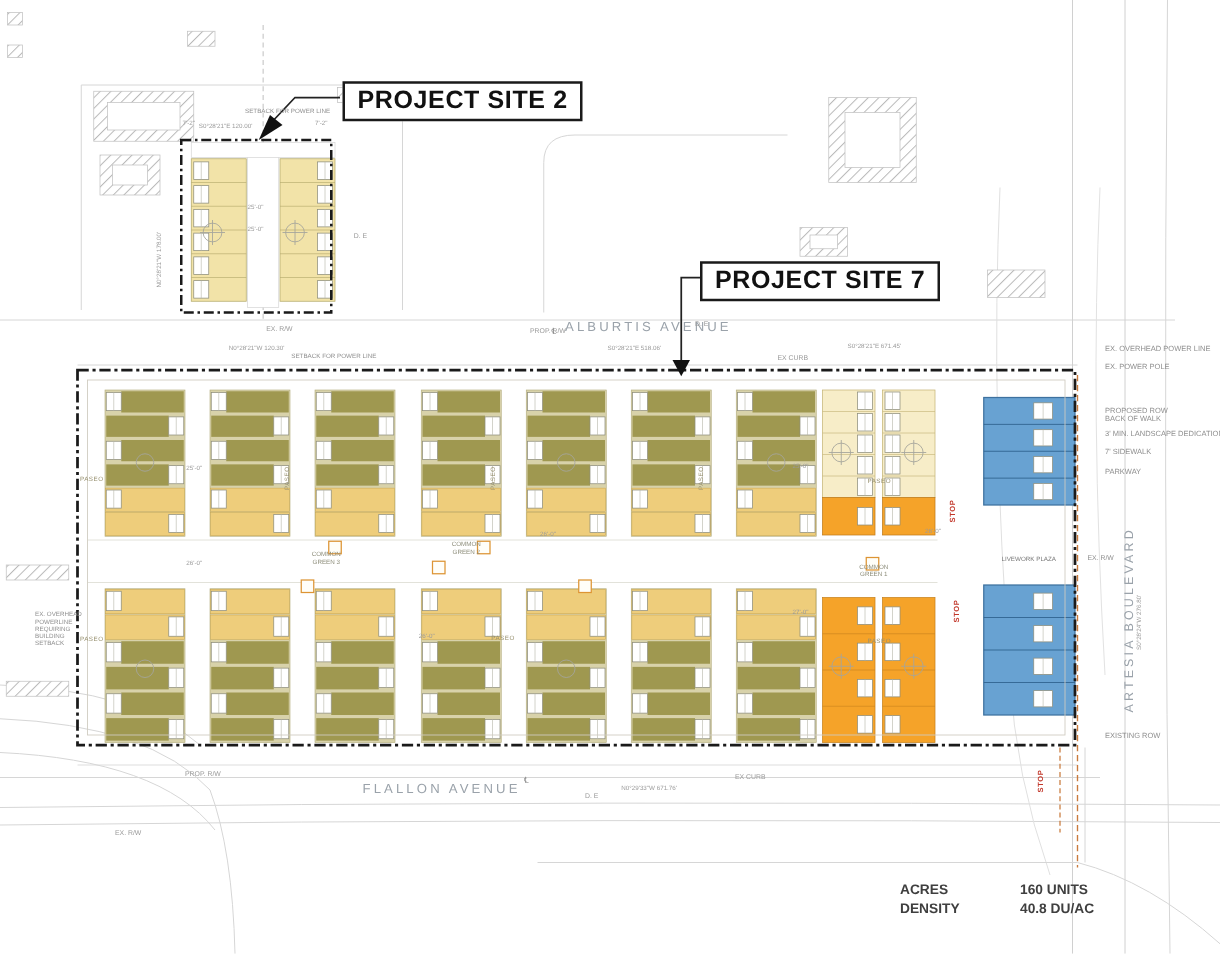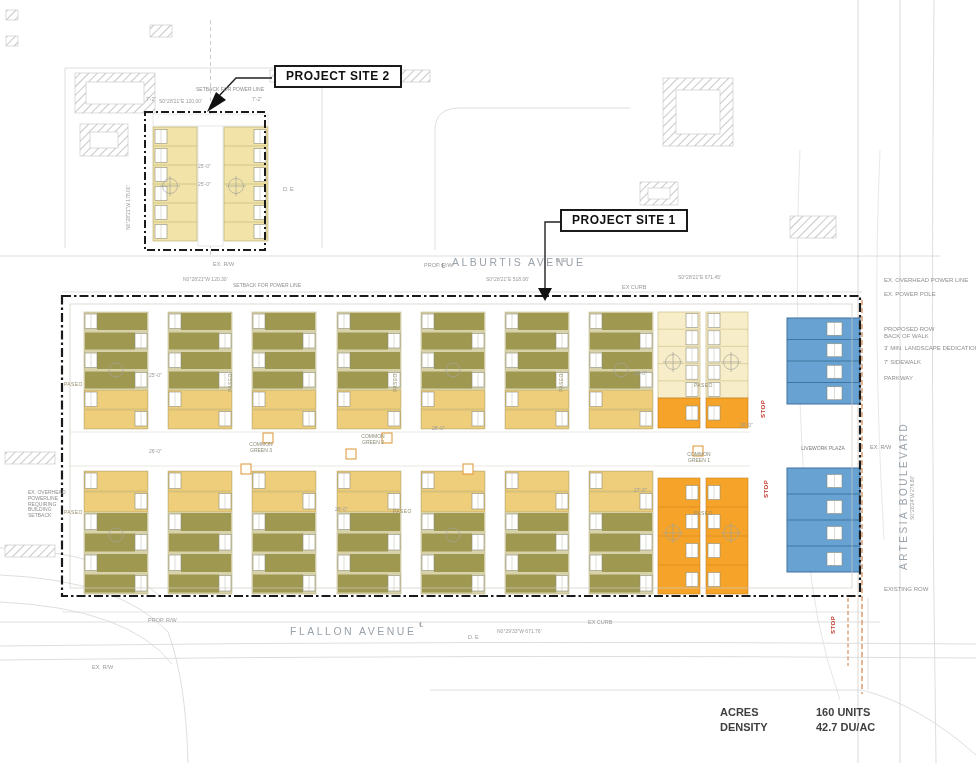--- a/index.html
+++ b/index.html
@@ -11,21 +11,21 @@
   .t55{font-size:5.5px;}
   .t6{font-size:6px;}
   .t7{font-size:7px;}
   .grn{color:#8b8b78;text-align:center;white-space:normal;}
   .pas{color:#97906e;font-size:5px;letter-spacing:.4px;}
   .ann{color:#8f8f8f;}
   .street{color:#9aa2aa;font-size:10.5px;letter-spacing:2.5px;}
   .vrt{writing-mode:vertical-rl;transform:rotate(180deg);}
   .stop{color:var(--stop_red,#c2372a);font-weight:bold;font-size:6px;letter-spacing:.5px;}
   .callout{position:absolute;border:2px solid #1a1a1a;background:#ffffff;color:#111111;
-           font-weight:bold;font-size:12px;padding:2px 10px 3px 10px;letter-spacing:.5px;}
+           font-weight:bold;font-size:20px;padding:2px 10px 3px 10px;letter-spacing:.5px;}
   #stats{position:absolute;left:720px;top:705px;font-size:11px;font-weight:bold;color:#3f3f3f;line-height:1.35;}
   #stats .srow span.sl{display:inline-block;width:96px;}
   .wrap{white-space:normal;}
 </style>
 </head>
 <body>
 <div id="canvas">
 
 <svg id="plan" width="976" height="763">
   <defs>
@@ -512,29 +512,29 @@
     <g>
       <path d="M272,78 L236,78 L219,96" stroke="#222222" stroke-width="1.4" fill="none"></path>
       <polygon points="207,112 216,92 226,100" fill="#111111"></polygon>
       <path d="M560,222 L545,222 L545,288" stroke="#222222" stroke-width="1.4" fill="none"></path>
       <polygon points="538,288 552,288 545,301" fill="#111111"></polygon>
     </g>
   </g>
 </svg>
 
 <div class="callout" style="left:274px;top:65px;">PROJECT SITE 2</div>
-<div class="callout" style="left:560px;top:209px;">PROJECT SITE 1</div>
+<div class="callout" style="left:560px;top:209px;">PROJECT SITE 7</div>
 
 <div class="lbl street" style="left:452px;top:256px;text-align:right;">ALBURTIS AVENUE</div>
 <div class="lbl street" style="left:290px;top:625px;">FLALLON AVENUE</div>
 <div class="lbl street vrt" style="left:898px;top:340px;height:230px;font-size:10px;">ARTESIA BOULEVARD</div>
 
 <div id="stats">
   <div class="srow"><span class="sl">ACRES</span><span>160 UNITS</span></div>
-  <div class="srow"><span class="sl">DENSITY</span><span>42.7 DU/AC</span></div>
+  <div class="srow"><span class="sl">DENSITY</span><span>40.8 DU/AC</span></div>
 </div>
 
 <div class="lbl t5 grn" style="left:240px;top:442px;width:42px;">COMMON GREEN 3</div>
 <div class="lbl t5 grn" style="left:352px;top:434px;width:42px;">COMMON GREEN 2</div>
 <div class="lbl t5 grn" style="left:678px;top:452px;width:42px;">COMMON GREEN 1</div>
 <div class="lbl t5 grn" style="left:800px;top:446px;width:46px;color:#777777;">LIVEWORK PLAZA</div>
 
 <div class="lbl t6 ann" style="left:884px;top:277px;">EX. OVERHEAD POWER LINE</div>
 <div class="lbl t6 ann" style="left:884px;top:291px;">EX. POWER POLE</div>
 <div class="lbl t6 ann" style="left:884px;top:326px;">PROPOSED ROW</div>

